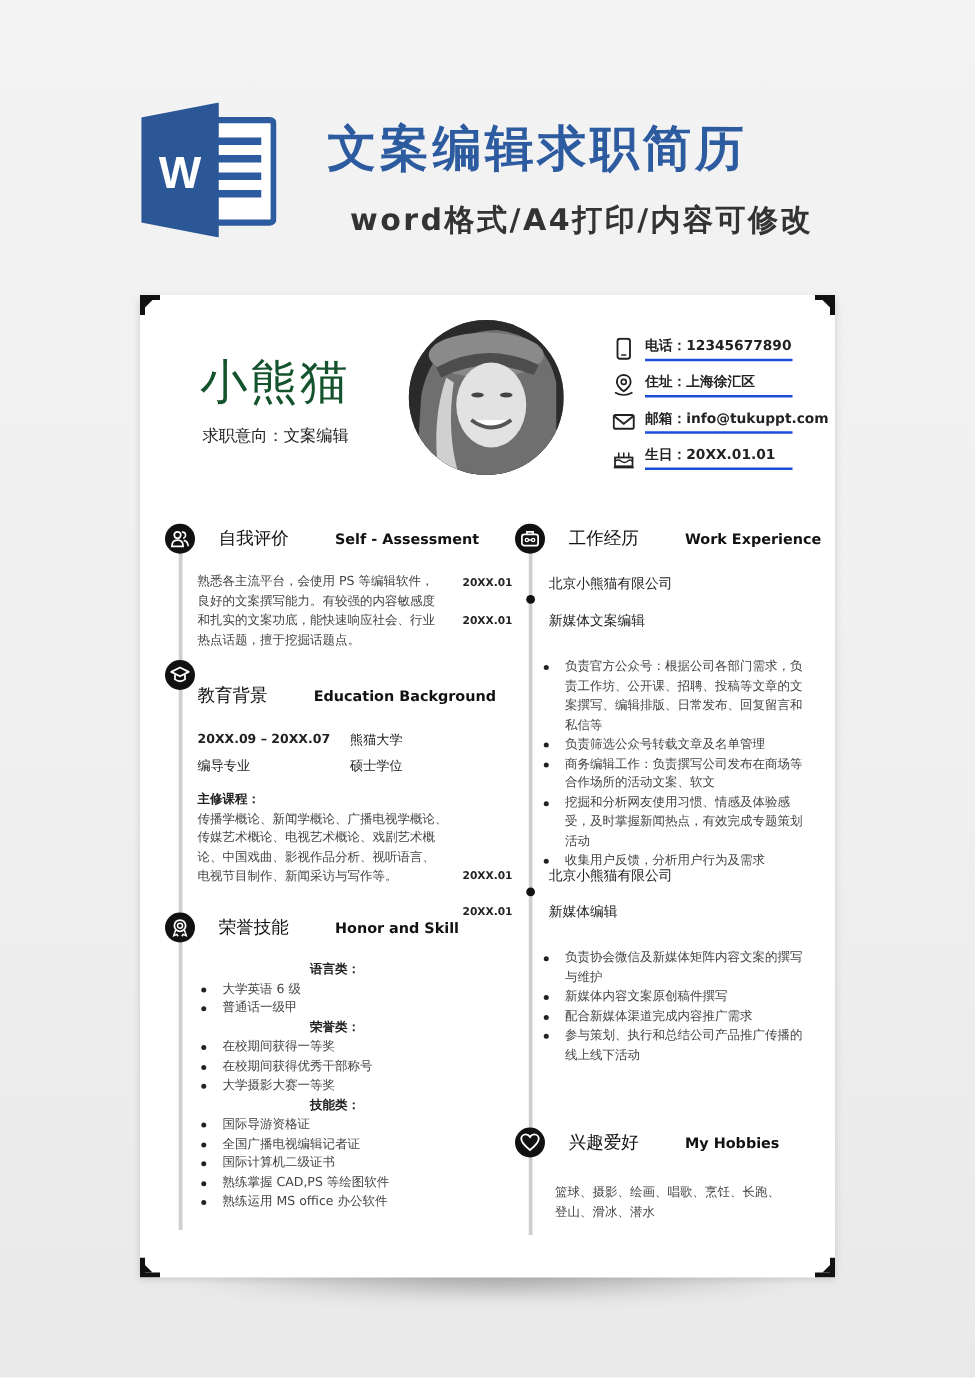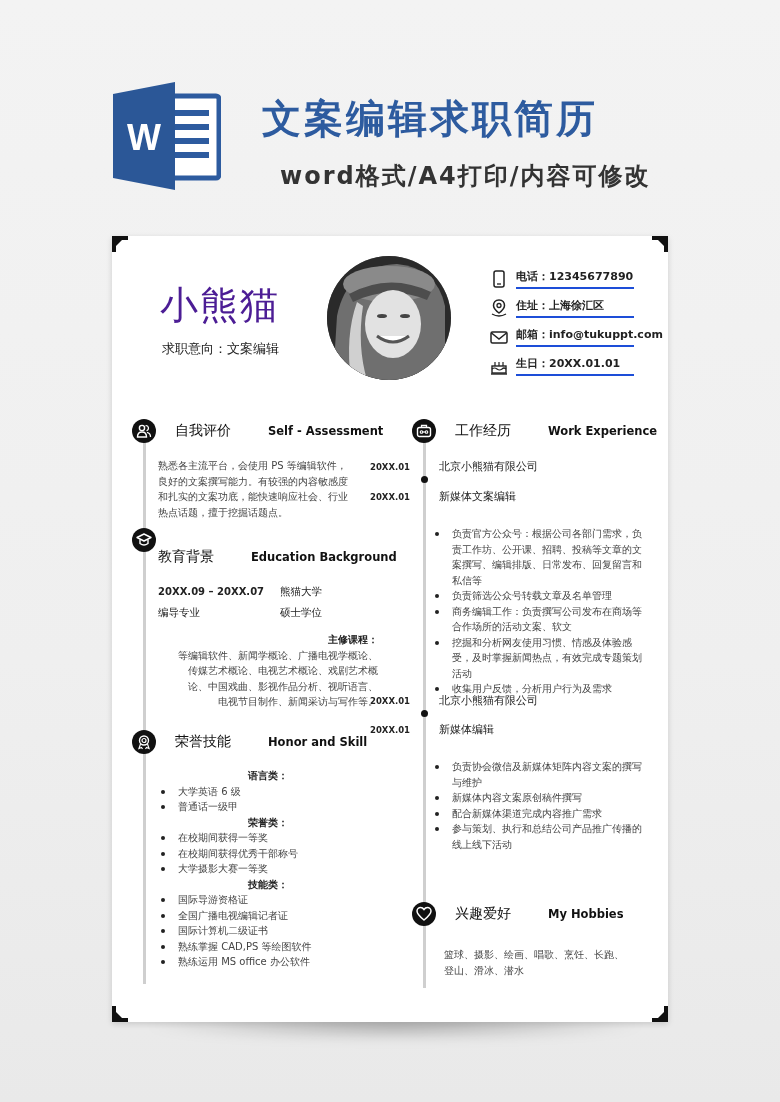--- a/index.html
+++ b/index.html
@@ -38,21 +38,21 @@
   }
   .corner { position: absolute; width: 16px; height: 16px; }
   .corner.tl { left: 0; top: 0; }
   .corner.tr { right: 0; top: 0; }
   .corner.bl { left: 0; bottom: 0; }
   .corner.br { right: 0; bottom: 0; }
 
   
   .name {
     position: absolute; left: 48px; top: 44px;
-    font-size: 38px; color: #4c1d95; letter-spacing: 2px; font-weight: normal;
+    font-size: 38px; color: #14532d; letter-spacing: 2px; font-weight: normal;
   }
   .intent {
     position: absolute; left: 50px; top: 104px;
     font-size: 13px; color: #222;
   }
   .photo {
     position: absolute; left: 215px; top: 20px; width: 124px; height: 124px;
     border-radius: 50%; overflow: hidden;
     background: radial-gradient(circle at 55% 45%, #d8d8d8 0%, #9a9a9a 45%, #3a3a3a 80%, #1e1e1e 100%);
   }
@@ -228,23 +228,23 @@
   <div class="edu-grid" style="left:46px; top:345px;">
     <div class="row">
       <span class="c1" style="font-weight:bold; font-size:10px;">20XX.09 – 20XX.07</span>
       <span>熊猫大学</span>
     </div>
     <div class="row">
       <span class="c1">编导专业</span>
       <span>硕士学位</span>
     </div>
   </div>
-  <div class="para" style="left:46px; top:396px; width:220px;text-align:right;">
+  <div class="para" style="left:46px; top:396px; width:220px;">
     <div class="small-bold">主修课程：</div>
-    <div>等编辑软件、新闻学概论、广播电视学概论、</div>
+    <div>传播学概论、新闻学概论、广播电视学概论、</div>
     <div>传媒艺术概论、电视艺术概论、戏剧艺术概</div>
     <div>论、中国戏曲、影视作品分析、视听语言、</div>
     <div>电视节目制作、新闻采访与写作等。</div>
   </div>
 
   <div class="sec-head" style="left:20px; top:494px;">
     <div class="sec-icon">
       <svg width="16" height="16" viewBox="0 0 16 16">
           <circle cx="8" cy="6.5" r="4.5" fill="none" stroke="#fff" stroke-width="1.4"></circle>
           <circle cx="8" cy="6.5" r="2" fill="none" stroke="#fff" stroke-width="1.2"></circle>

